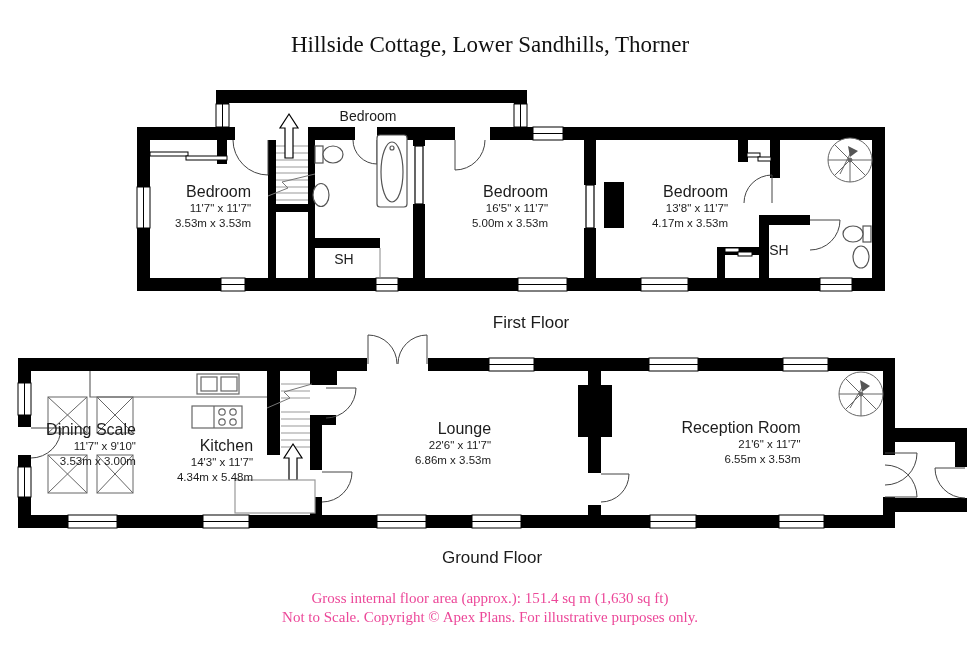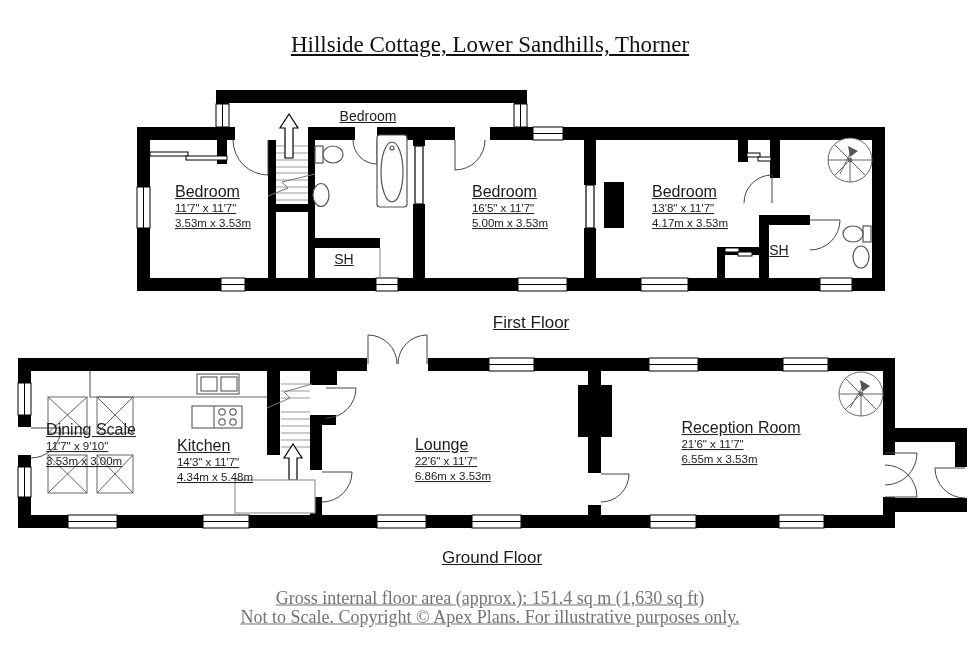--- a/index.html
+++ b/index.html
@@ -1,25 +1,25 @@
 <!DOCTYPE html>
 <html><head>
 <meta charset="utf-8">
 <style>
   html,body { margin:0; padding:0; background:#fff; }
   body { width:980px; height:652px; position:relative; overflow:hidden; }
   #plan-svg { position:absolute; left:0; top:0; }
-  .lbl { position:absolute; transform:translate(-50%,-50%); text-align:left;
-         font-family:"Liberation Sans", sans-serif; color:#1c1c1c; white-space:nowrap;text-decoration:underline; }
+  .lbl { position:absolute; transform:translate(-50%,-50%); text-align:right;
+         font-family:"Liberation Sans", sans-serif; color:#1c1c1c; white-space:nowrap; }
   .page-title { font-family:"Liberation Serif", serif; font-size:23px; color:#111; }
   .floor-title { font-size:17px; }
   .room-name { font-size:16px; }
   .room-dims { font-size:11.5px; line-height:1.3; }
   .small-lbl { font-size:14px; }
-  .footer-line { font-family:"Liberation Serif", serif; font-size:18px; color:#737373; }
+  .footer-line { font-family:"Liberation Serif", serif; font-size:15px; color:#ec4899; }
 </style>
 </head>
 <body>
 
 <svg id="plan-svg" width="980" height="652" viewBox="0 0 980 652">
 
   <g>
     <g fill="#000">
       <rect x="137" y="127" width="13" height="60"></rect>
         <rect x="137" y="228" width="13" height="63"></rect>
@@ -292,21 +292,21 @@
 <div class="lbl" style="left:91px; top:445px;">
   <div class="room-name">Dining Scale</div>
   <div class="room-dims">11'7" x 9'10"</div>
   <div class="room-dims">3.53m x 3.00m</div>
 </div>
 <div class="lbl" style="left:215px; top:461px;">
   <div class="room-name">Kitchen</div>
   <div class="room-dims">14'3" x 11'7"</div>
   <div class="room-dims">4.34m x 5.48m</div>
 </div>
-<div class="lbl" style="left:453px; top:444px;margin-top:16px;">
+<div class="lbl" style="left:453px; top:444px;">
   <div class="room-name">Lounge</div>
   <div class="room-dims">22'6" x 11'7"</div>
   <div class="room-dims">6.86m x 3.53m</div>
 </div>
 <div class="lbl" style="left:741px; top:443px;">
   <div class="room-name">Reception Room</div>
   <div class="room-dims">21'6" x 11'7"</div>
   <div class="room-dims">6.55m x 3.53m</div>
 </div>
 

